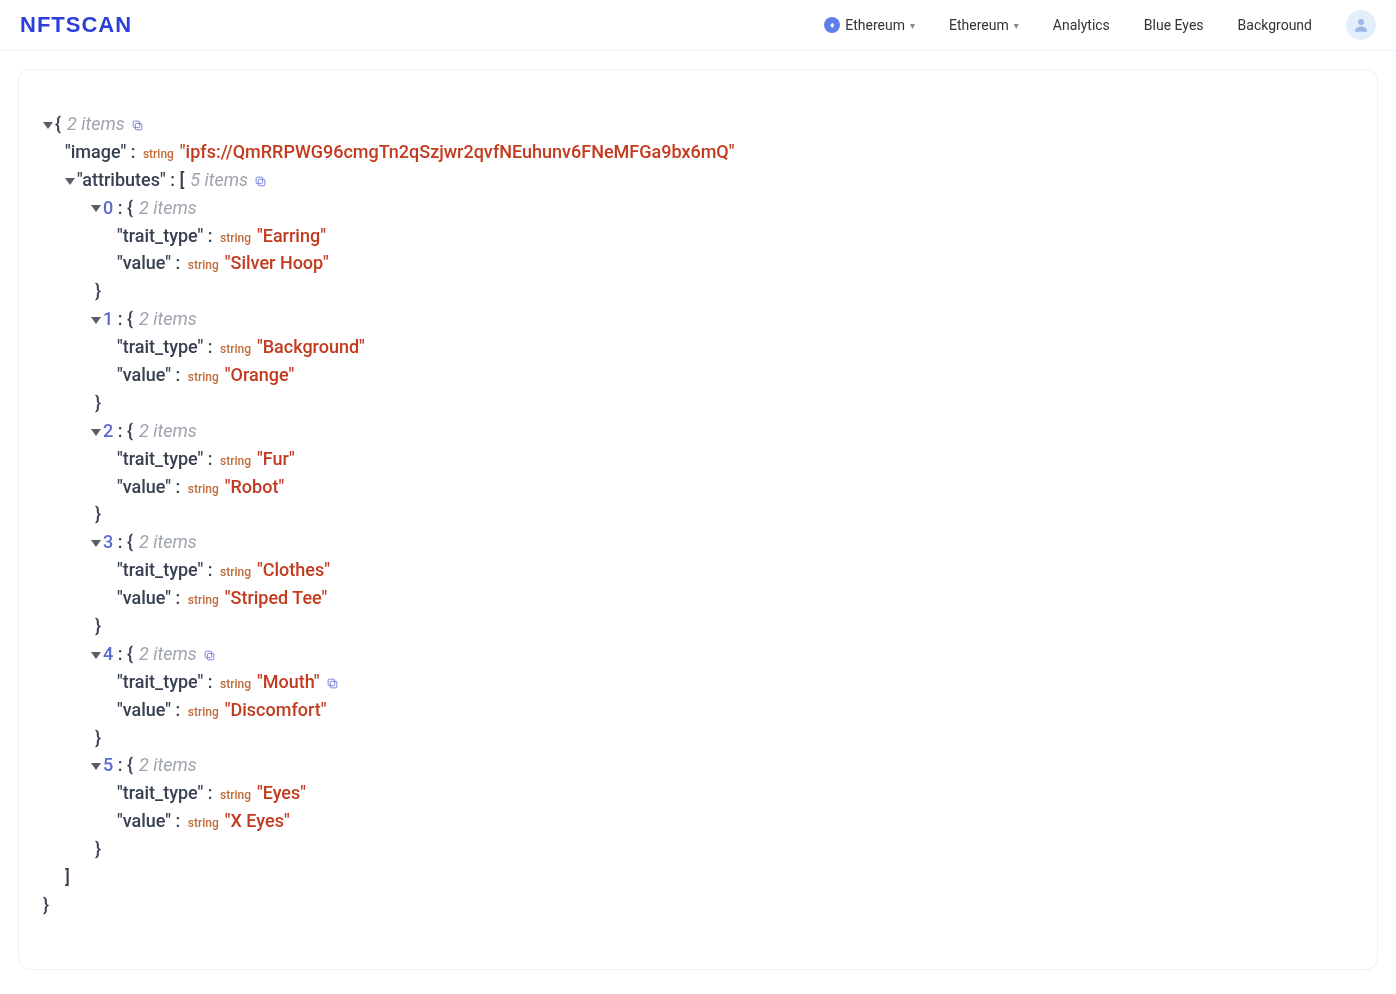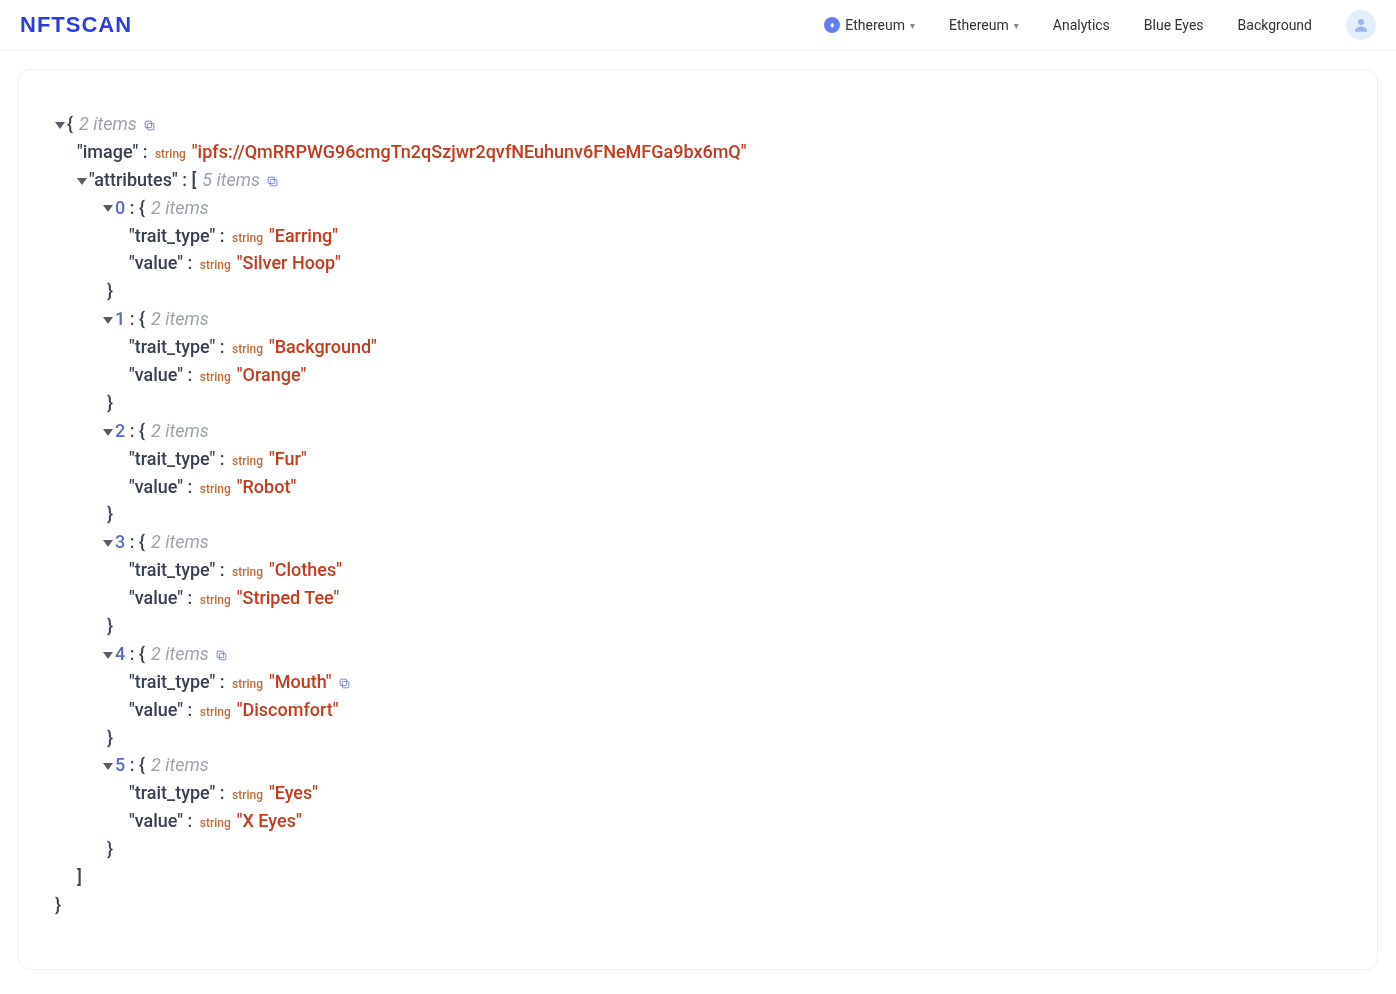--- a/index.html
+++ b/index.html
@@ -71,21 +71,21 @@
   width: 30px; height: 30px; border-radius: 50%;
   background: #e3eefb;
   display: flex; align-items: center; justify-content: center;
 }
 .avatar svg { width: 18px; height: 18px; fill: #9bb8e8; }
 
 .content-panel {
   margin: 18px;
   border: 1px solid #eef0f3;
   border-radius: 12px;
-  padding: 40px 36px 50px;
+  padding: 40px 24px 50px;
 }
 
 .json-viewer {
   font-family: -apple-system, BlinkMacSystemFont, "Segoe UI", Roboto, sans-serif;
   font-size: 18px;
   line-height: 1.55;
 }
 .row { display: block; white-space: nowrap; }
 .indent-0 { padding-left: 0; }
 .indent-1 { padding-left: 22px; }

